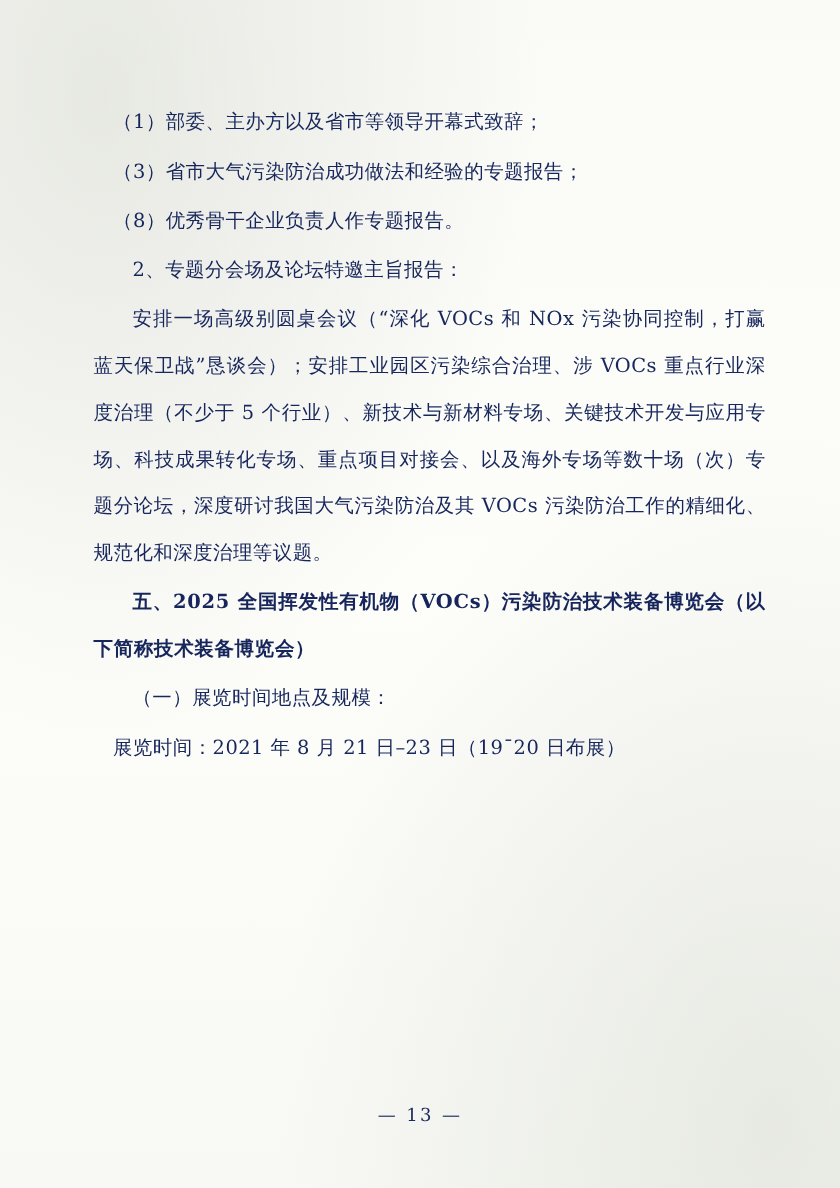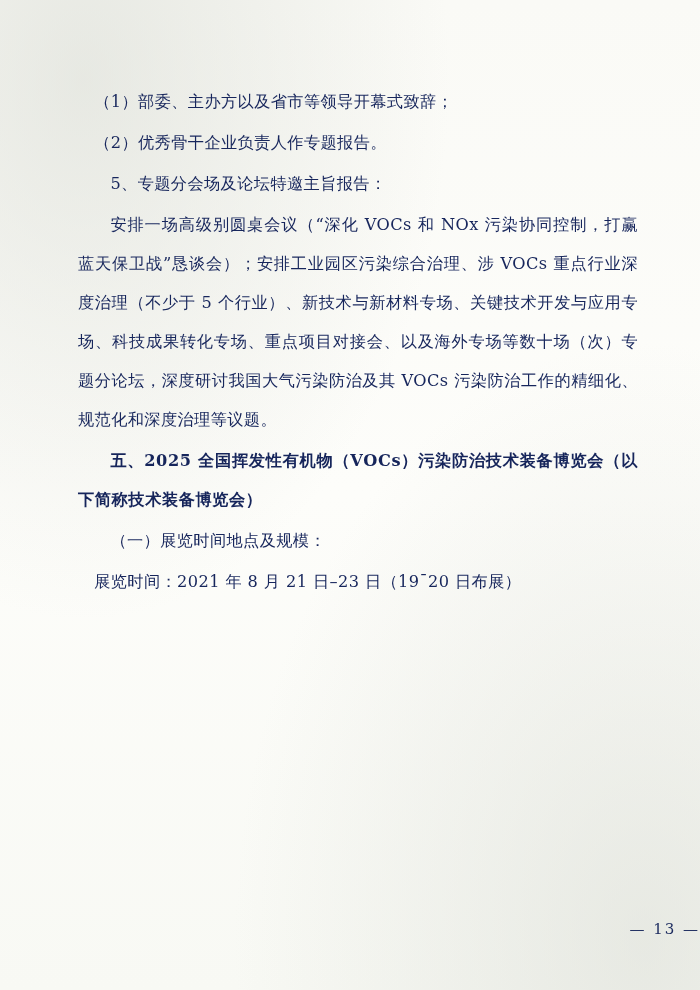--- a/index.html
+++ b/index.html
@@ -56,37 +56,38 @@
     font-weight: bold;
     letter-spacing: 0.6px;
     text-indent: 2em;
     color: #16255b;
   }
   .pagenum {
     position: absolute;
     bottom: 52px;
     left: 0;
     width: 100%;
-    text-align: right;
+    text-align: center;
     font-size: 15px;
     color: #1b2a5e;
     letter-spacing: 2px;
     z-index: 2;
   }
 </style>
 </head>
 <body>
 
 <div class="page">
   <div class="content">
 
     <p class="indent1">（1）部委、主办方以及省市等领导开幕式致辞；</p>
-    <p class="indent1">（2）优秀骨干企业负责人作专题报告。</p>
+    <p class="indent1">（3）省市大气污染防治成功做法和经验的专题报告；</p>
+    <p class="indent1">（8）优秀骨干企业负责人作专题报告。</p>
 
-    <p class="indent2">5、专题分会场及论坛特邀主旨报告：</p>
+    <p class="indent2">2、专题分会场及论坛特邀主旨报告：</p>
 
     <p class="indent2">安排一场高级别圆桌会议（“深化 VOCs 和 NOx 污染协同控制，打赢蓝天保卫战”恳谈会）；安排工业园区污染综合治理、涉 VOCs 重点行业深度治理（不少于 5 个行业）、新技术与新材料专场、关键技术开发与应用专场、科技成果转化专场、重点项目对接会、以及海外专场等数十场（次）专题分论坛，深度研讨我国大气污染防治及其 VOCs 污染防治工作的精细化、规范化和深度治理等议题。</p>
 
     <p class="heading">五、2025 全国挥发性有机物（VOCs）污染防治技术装备博览会（以下简称技术装备博览会）</p>
 
 
     <p class="indent2">（一）展览时间地点及规模：</p>
 
     <p class="indent1">展览时间：2021 年 8 月 21 日–23 日（19ˉ20 日布展）</p>
 

